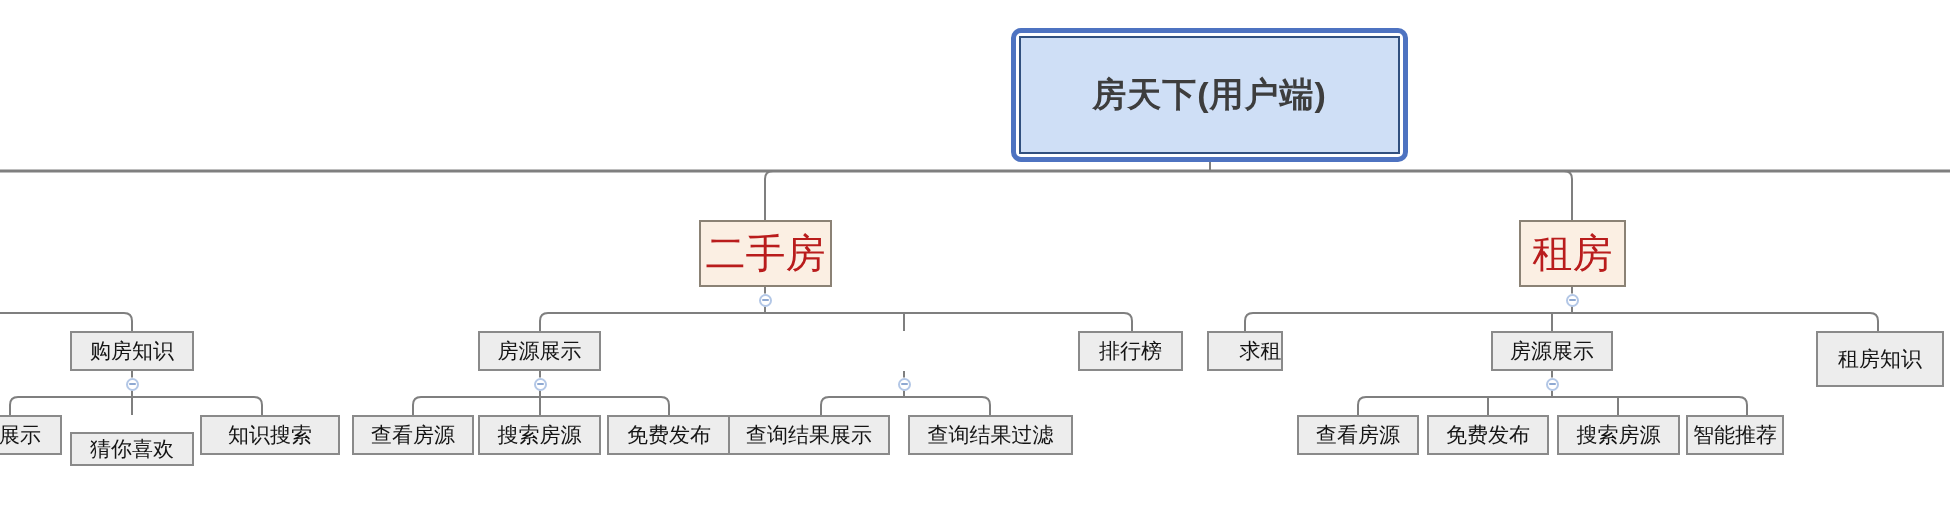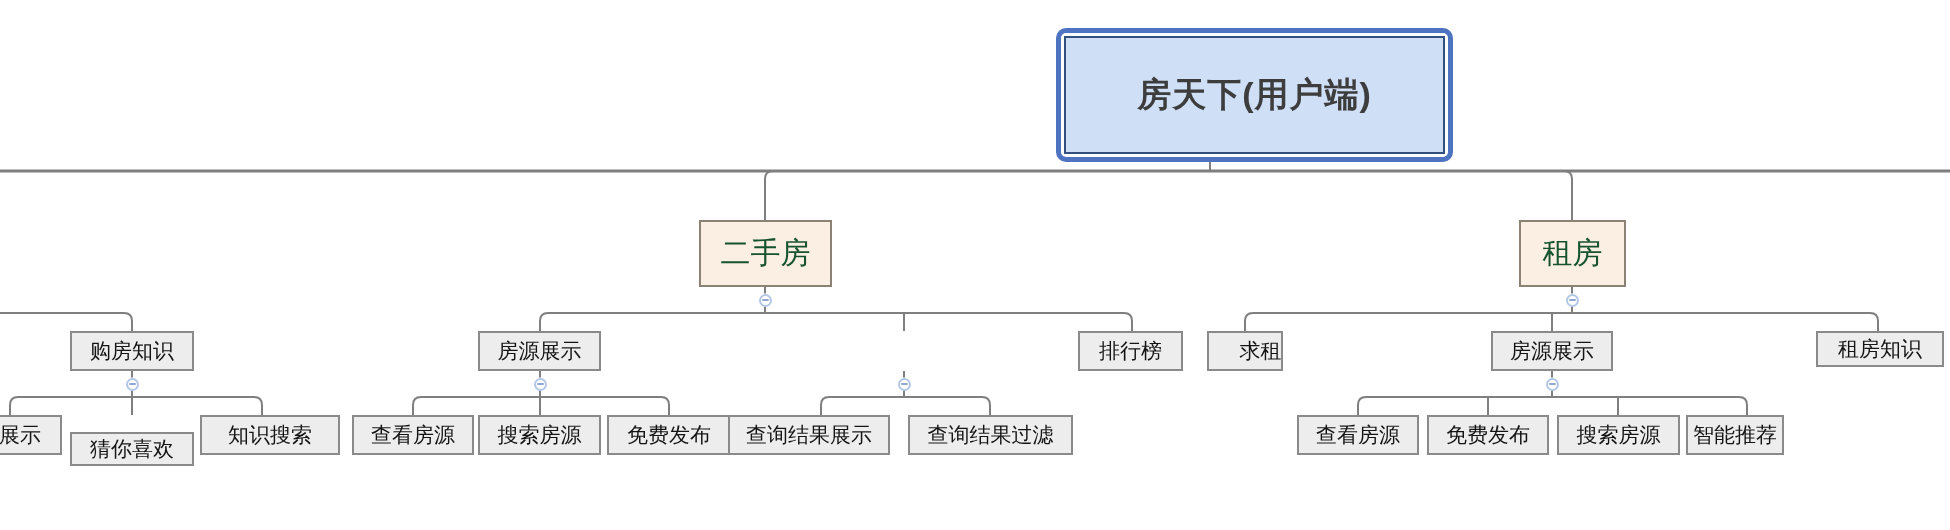--- a/index.html
+++ b/index.html
@@ -30,35 +30,34 @@
     white-space:nowrap;
     cursor:default;
   }
   .root-outer{
     position:absolute;
     box-sizing:border-box;
     border:5px solid var(--root-border);
     border-radius:10px;
     background:#ffffff;
     padding:3px;
-    margin-left:45px;
   }
   .root-inner{
     width:100%;height:100%;
     box-sizing:border-box;
     border:2px solid var(--root-inner-border);
     background:var(--root-fill);
     display:flex;align-items:center;justify-content:center;
     font-size:34px;font-weight:bold;color:#3d3d3d;
     letter-spacing:1px;
   }
   .l1{
     background:var(--branch-fill);
     border:2px solid var(--branch-border);
-    font-size:30px;color:#14532d;font-weight:500;
+    font-size:40px;color:#b91c1c;font-weight:500;
   }
   .l2{
     background:var(--node-fill);
     border:2px solid var(--node-border);
     font-size:21px;color:#141414;
   }
   .collapse{
     position:absolute;
     width:13px;height:13px;
     box-sizing:border-box;
@@ -113,21 +112,21 @@
   </div>
 
   <div class="node l1" style="left:699px;top:220px;width:133px;height:67px;">二手房</div>
   <div class="node l1" style="left:1519px;top:220px;width:107px;height:67px;">租房</div>
 
   <div class="node l2" style="left:70px;top:331px;width:124px;height:40px;">购房知识</div>
   <div class="node l2" style="left:478px;top:331px;width:123px;height:40px;">房源展示</div>
   <div class="node l2" style="left:1078px;top:331px;width:105px;height:40px;text-align:center;">排行榜</div>
   <div class="node l2" style="left:1207px;top:331px;width:76px;height:40px;padding-left:31px;">求租</div>
   <div class="node l2" style="left:1491px;top:331px;width:122px;height:40px;">房源展示</div>
-  <div class="node l2" style="left:1816px;top:331px;width:128px;height:36px;text-align:center;">租房知识</div>
+  <div class="node l2" style="left:1816px;top:331px;width:128px;height:56px;text-align:center;">租房知识</div>
 
   <div class="node l2" style="left:-22px;top:415px;width:84px;height:40px;">展示</div>
   <div class="node l2" style="left:70px;top:415px;width:124px;height:34px;margin-top:17px;">猜你喜欢</div>
   <div class="node l2" style="left:200px;top:415px;width:140px;height:40px;">知识搜索</div>
 
   <div class="node l2" style="left:352px;top:415px;width:122px;height:40px;">查看房源</div>
   <div class="node l2" style="left:478px;top:415px;width:123px;height:40px;">搜索房源</div>
   <div class="node l2" style="left:607px;top:415px;width:124px;height:40px;">免费发布</div>
 
   <div class="node l2" style="left:728px;top:415px;width:162px;height:40px;">查询结果展示</div>

